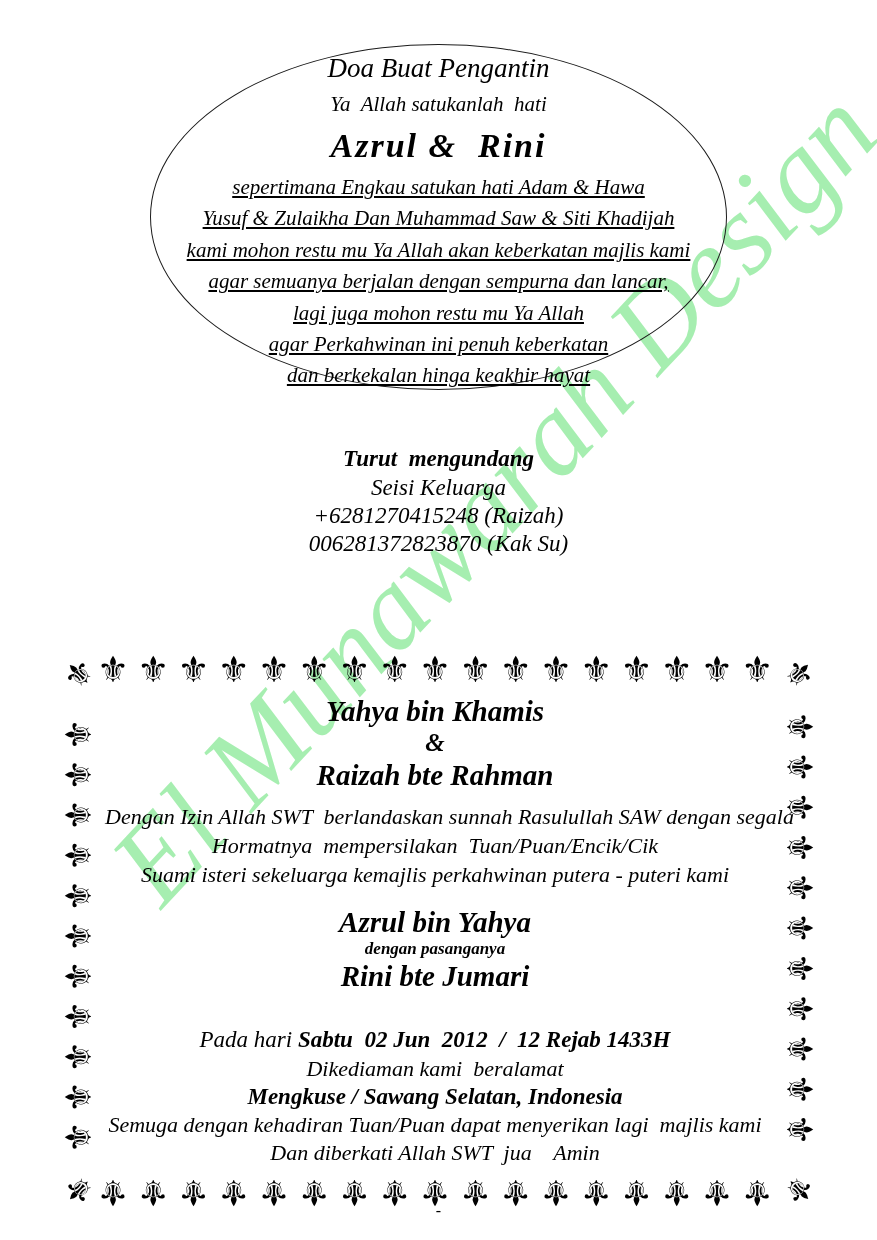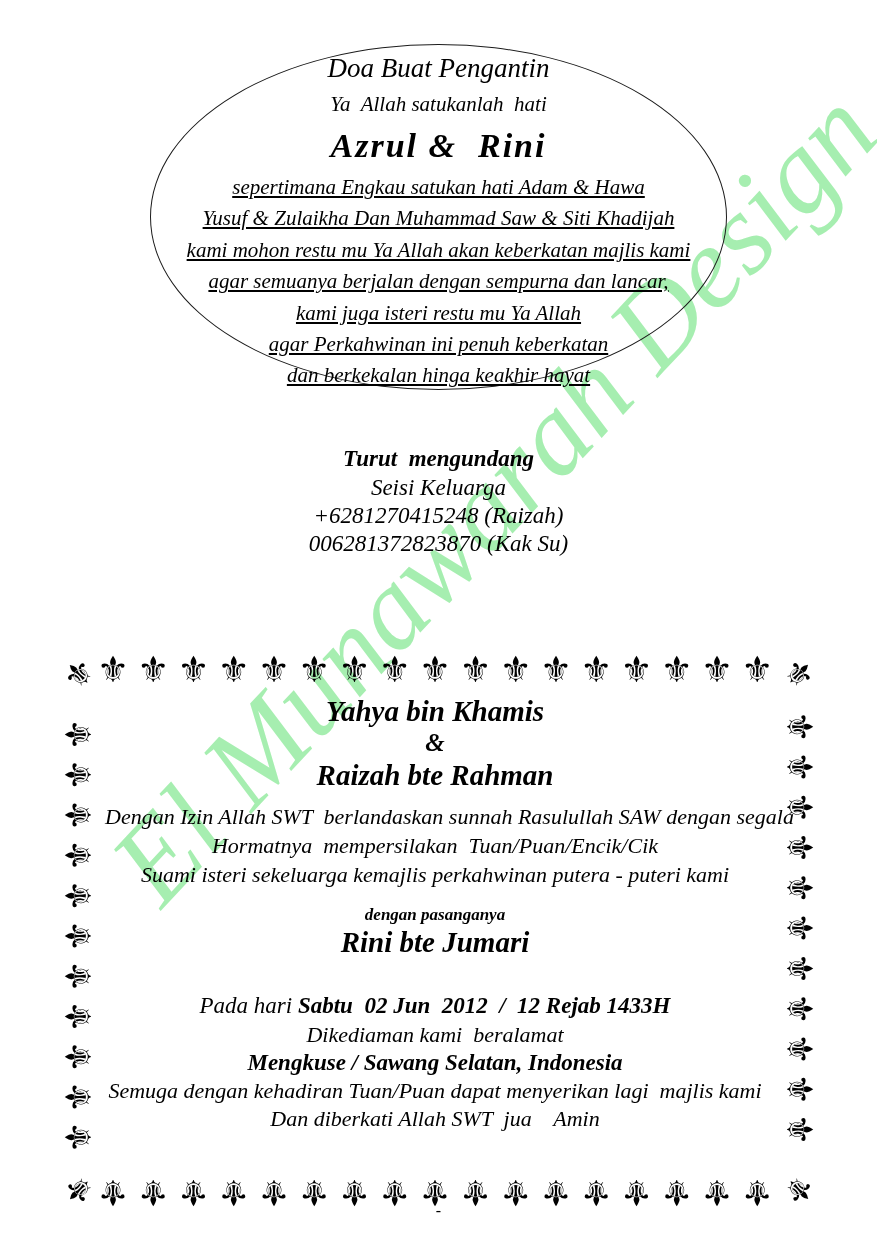--- a/index.html
+++ b/index.html
@@ -82,21 +82,21 @@
   <div class="watermark" style="color: rgb(166, 238, 176);">El Munawarah Design</div>
 
   <div class="oval">
     <div class="t oval-title">Doa Buat Pengantin</div>
     <div class="t oval-sub">Ya  Allah satukanlah  hati</div>
     <div class="t oval-names">Azrul &amp;  Rini</div>
     <div class="t oval-line">sepertimana Engkau satukan hati Adam &amp; Hawa</div>
     <div class="t oval-line">Yusuf &amp; Zulaikha Dan Muhammad Saw &amp; Siti Khadijah</div>
     <div class="t oval-line">kami mohon restu mu Ya Allah akan keberkatan majlis kami</div>
     <div class="t oval-line">agar semuanya berjalan dengan sempurna dan lancar,</div>
-    <div class="t oval-line">kami juga isteri restu mu Ya Allah</div>
+    <div class="t oval-line">lagi juga mohon restu mu Ya Allah</div>
     <div class="t oval-line">agar Perkahwinan ini penuh keberkatan</div>
     <div class="t oval-line">dan berkekalan hinga keakhir hayat</div>
   </div>
 
   <div class="inviters">
     <div class="t inviters-heading">Turut  mengundang</div>
     <div class="t inviters-line">Seisi Keluarga</div>
     <div class="t inviters-line">+6281270415248 (Raizah)</div>
     <div class="t inviters-line">006281372823870 (Kak Su)</div>
   </div>
@@ -116,20 +116,21 @@
       <div class="t amp">&amp;</div>
       <div class="t parent-name">Raizah bte Rahman</div>
 
       <div class="intro-block">
         <div class="t intro-line">Dengan Izin Allah SWT  berlandaskan sunnah Rasulullah SAW dengan segala</div>
         <div class="t intro-line">Hormatnya  mempersilakan  Tuan/Puan/Encik/Cik</div>
         <div class="t intro-line">Suami isteri sekeluarga kemajlis perkahwinan putera - puteri kami</div>
       </div>
 
       <div class="couple-block">
+        <div class="t couple-name">Azrul bin Yahya</div>
         <div class="t partner-label">dengan pasanganya</div>
         <div class="t couple-name">Rini bte Jumari</div>
       </div>
 
       <div class="date-block">
         <div class="t date-line"><span>Pada hari </span><span class="date-bold">Sabtu  02 Jun  2012  /  12 Rejab 1433H</span></div>
         <div class="t detail-line">Dikediaman kami  beralamat</div>
         <div class="t venue-line">Mengkuse / Sawang Selatan, Indonesia</div>
         <div class="t detail-line">Semuga dengan kehadiran Tuan/Puan dapat menyerikan lagi  majlis kami</div>
         <div class="t detail-line">Dan diberkati Allah SWT  jua    Amin</div>

